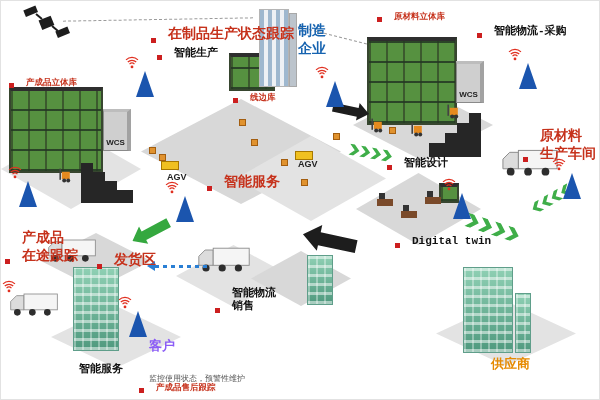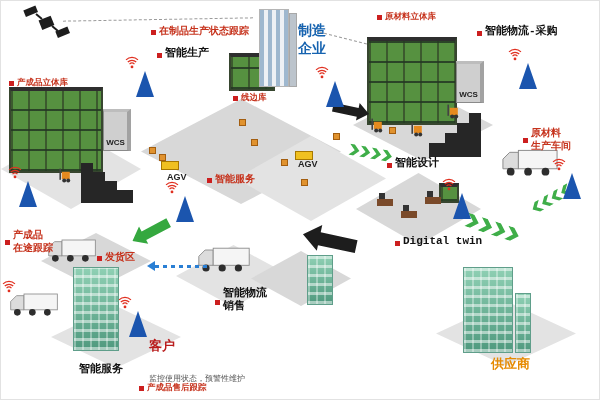--- a/index.html
+++ b/index.html
@@ -26,28 +26,28 @@
              linear-gradient(180deg,#8fd0b4,#4f997e); }
   .stairs { position:absolute; }
   .cargo { position:absolute; width:7px; height:7px; background:#e0922e; border:1px solid #a35e10; }
   .agvcart { position:absolute; width:18px; height:9px; background:#f0c020; border:1px solid #a87800; }
   .desk { position:absolute; width:16px; height:7px; background:#7a4a2a; }
   .monitor { position:absolute; width:6px; height:6px; background:#333; }
   .dash { position:absolute; border-top:1px dashed #9a9a9a; }
   .dot-arrow { position:absolute; height:3px;
            background:repeating-linear-gradient(90deg,#2a7fd4 0 4px, transparent 4px 8px); }
   .dot-head { position:absolute; width:0; height:0; border-top:5px solid transparent; border-bottom:5px solid transparent; border-right:8px solid #2a7fd4; }
-  .lblrow { position:absolute; display:flex; align-items:center; gap:3px; }
+  .lblrow { position:absolute; display:flex; align-items:flex-end; gap:12px; }
   .bullet { width:5px; height:5px; background:#cc1f1f; margin-top:2px; flex:none; }
-  .red-s { font-size:10px; color:#c6321c; line-height:1.25; white-space:pre-line; font-weight:600; }
+  .red-s { font-size:14px; color:#c6321c; line-height:1.25; white-space:pre-line; font-weight:600; }
   .bold-s { font-size:11px; color:#111; font-weight:bold; line-height:1.2; white-space:pre-line;font-family:Liberation Mono, monospace; }
   .agvtxt { font-size:9px; color:#222; font-weight:bold; }
   .iot { font-size:17px; font-weight:bold; color:#e8380d; letter-spacing:1px; }
   .mfg { font-size:14px; font-weight:bold; color:#1663b0; line-height:1.3; white-space:pre-line; }
-  .cust { font-size:13px; font-weight:bold; color:#b91c1c; }
+  .cust { font-size:13px; font-weight:bold; color:#8b5cf6; }
   .supp { font-size:13px; font-weight:bold; color:#e68a00; }
   .mono-note { font-size:8px; color:#555; }
 </style>
 </head>
 <body>
 
 <div id="canvas">
 
   <div class="plat" style="left:140px;top:98px;width:200px;height:105px;"></div>
   <div class="plat lt" style="left:235px;top:135px;width:150px;height:85px;"></div>

